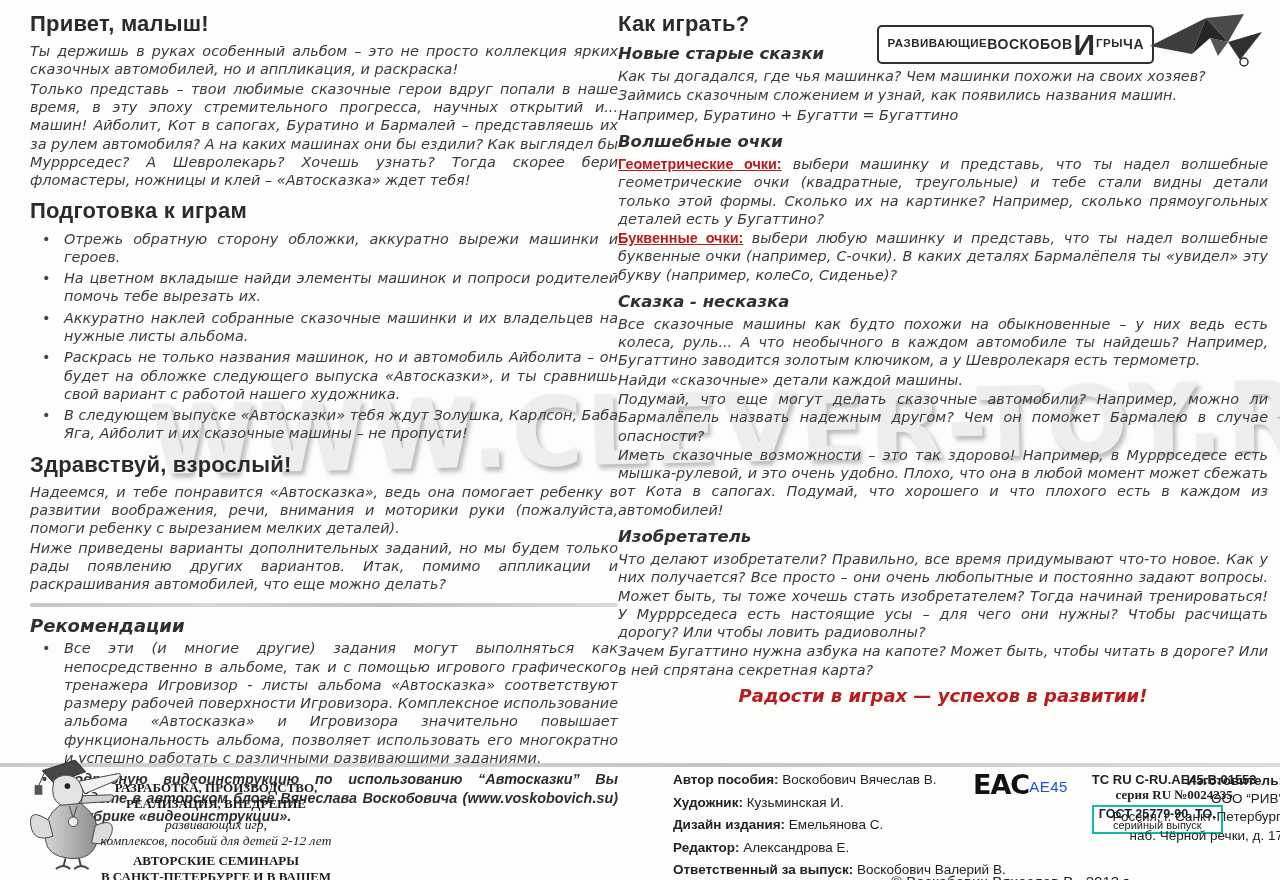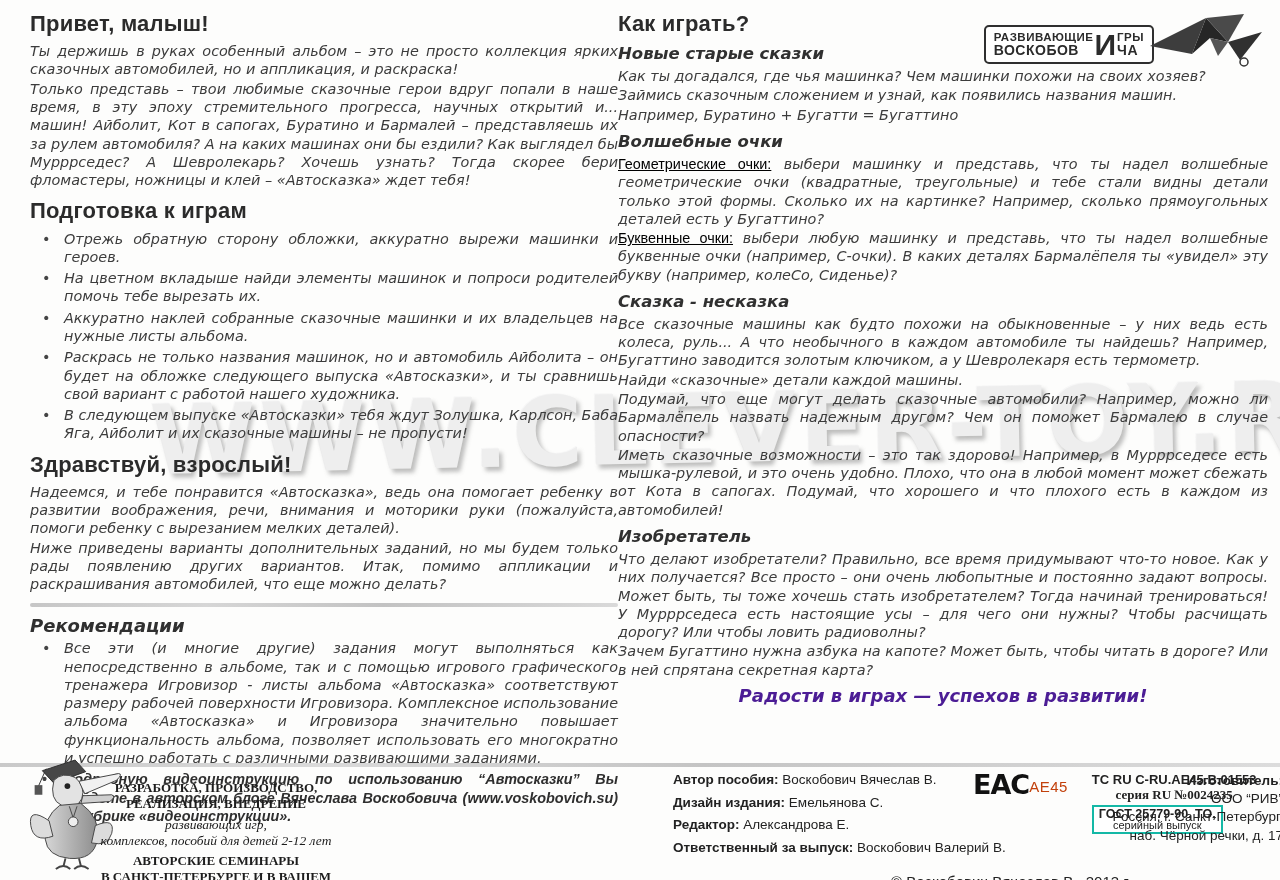--- a/index.html
+++ b/index.html
@@ -51,41 +51,41 @@
     position:relative;padding-left:34px;margin-bottom:3px;font-style:italic;
   }
   ul.dots li::before{
     content:"•";position:absolute;left:12px;top:0;font-style:normal;color:#444;
   }
   li.bold-upright{font-style:normal;font-weight:700;color:#2f2f2f;
     font-family:"Liberation Sans",sans-serif;}
 
   .lead-underline{
     font-style:normal;text-decoration:underline;
-    font-family:"Liberation Sans",sans-serif;color:#000000;
+    font-family:"Liberation Sans",sans-serif;color:#b91c1c;font-weight:bold;
   }
 
   .divider{
     height:4px;margin:9px 0 3px;border-radius:2px;
     background:linear-gradient(90deg,#c6c6c6,#d6d6d6 30%,#c2c2c2 60%,#d9d9d9);
   }
 
   .slogan{
     text-align:center;font-weight:700;font-style:italic;font-size:18px;
-    color:#4c1d95;margin-top:6px;
+    color:#b91c1c;margin-top:6px;
   }
 
   
   .brand{position:absolute;top:12px;right:14px;z-index:2;display:flex;align-items:center;}
   .brand-box{
     border:2.5px solid #2f2f2f;border-radius:5px;background:#fff;
     display:flex;align-items:center;padding:4px 8px 4px 8px;
     font-family:"Liberation Sans",sans-serif;font-weight:800;color:#2b2b2b;
   }
-  .brand-col{display:flex;flex-direction:column;line-height:1.05;}
+  .brand-col{display:flex;flex-direction:row;line-height:1.05;}
   .brand-col .t{font-size:11.5px;letter-spacing:.5px;}
   .brand-col .b{font-size:14px;letter-spacing:.5px;}
   .brand-big{font-size:30px;font-weight:900;margin:0 1px;line-height:.9;}
   .brand-plane{margin-left:-6px;}
 
   
   .footer-divider{
     position:absolute;left:0;top:763px;width:1280px;height:4px;z-index:1;
     background:linear-gradient(90deg,#c9c9c9,#dadada 25%,#c4c4c4 55%,#dcdcdc);
   }
@@ -103,21 +103,21 @@
   .credits{position:absolute;left:662px;top:4px;font-size:13.5px;}
   .credit-row{margin-bottom:7.5px;white-space:nowrap;}
   .credit-label{font-weight:700;}
 
   .cert{position:absolute;left:962px;top:4px;display:flex;align-items:flex-start;}
   .eac{display:flex;flex-direction:row;align-items:center;margin-right:24px;}
   .eac-mark{
     font-family:"DejaVu Sans",sans-serif;font-weight:900;font-size:27px;
     line-height:.95;letter-spacing:-1px;color:#111;
   }
-  .eac-code{font-size:15px;letter-spacing:.5px;color:#c2410c;margin-top:3px;}
+  .eac-code{font-size:15px;letter-spacing:.5px;color:#1d4ed8;margin-top:3px;}
   .cert-right{display:flex;flex-direction:column;}
   .cert-line1{font-weight:700;font-size:13px;white-space:nowrap;}
   .cert-line2{font-weight:700;font-size:13px;text-align:center;font-family:Liberation Serif, serif;}
   .gost-box{
     border:2px solid #14b8a6;background:#fff;margin-top:2px;
     padding:0 5px 1px;text-align:center;align-self:flex-start;
   }
   .gost1{font-weight:700;font-size:12.5px;white-space:nowrap;}
   .gost2{font-size:11px;margin-top:-2px;}
 
@@ -246,20 +246,21 @@
       <div class="gap"></div>
       <div class="s-italic">развивающих игр,</div>
       <div class="s-italic">комплексов, пособий для детей 2-12 лет</div>
       <div class="gap"></div>
       <div class="s-bold">АВТОРСКИЕ СЕМИНАРЫ</div>
       <div class="s-bold">В САНКТ-ПЕТЕРБУРГЕ И В ВАШЕМ РЕГИОНЕ</div>
     </div>
 
     <div class="credits">
       <div class="credit-row"><span class="credit-label">Автор пособия:</span> <span>Воскобович Вячеслав В.</span></div>
+      <div class="credit-row"><span class="credit-label">Художник:</span> <span>Кузьминская И.</span></div>
       <div class="credit-row"><span class="credit-label">Дизайн издания:</span> <span>Емельянова С.</span></div>
       <div class="credit-row"><span class="credit-label">Редактор:</span> <span>Александрова Е.</span></div>
       <div class="credit-row"><span class="credit-label">Ответственный за выпуск:</span> <span>Воскобович Валерий В.</span></div>
     </div>
 
     <div class="cert">
       <div class="eac">
         <div class="eac-mark">ЕАС</div>
         <div class="eac-code">АЕ45</div>
       </div>

